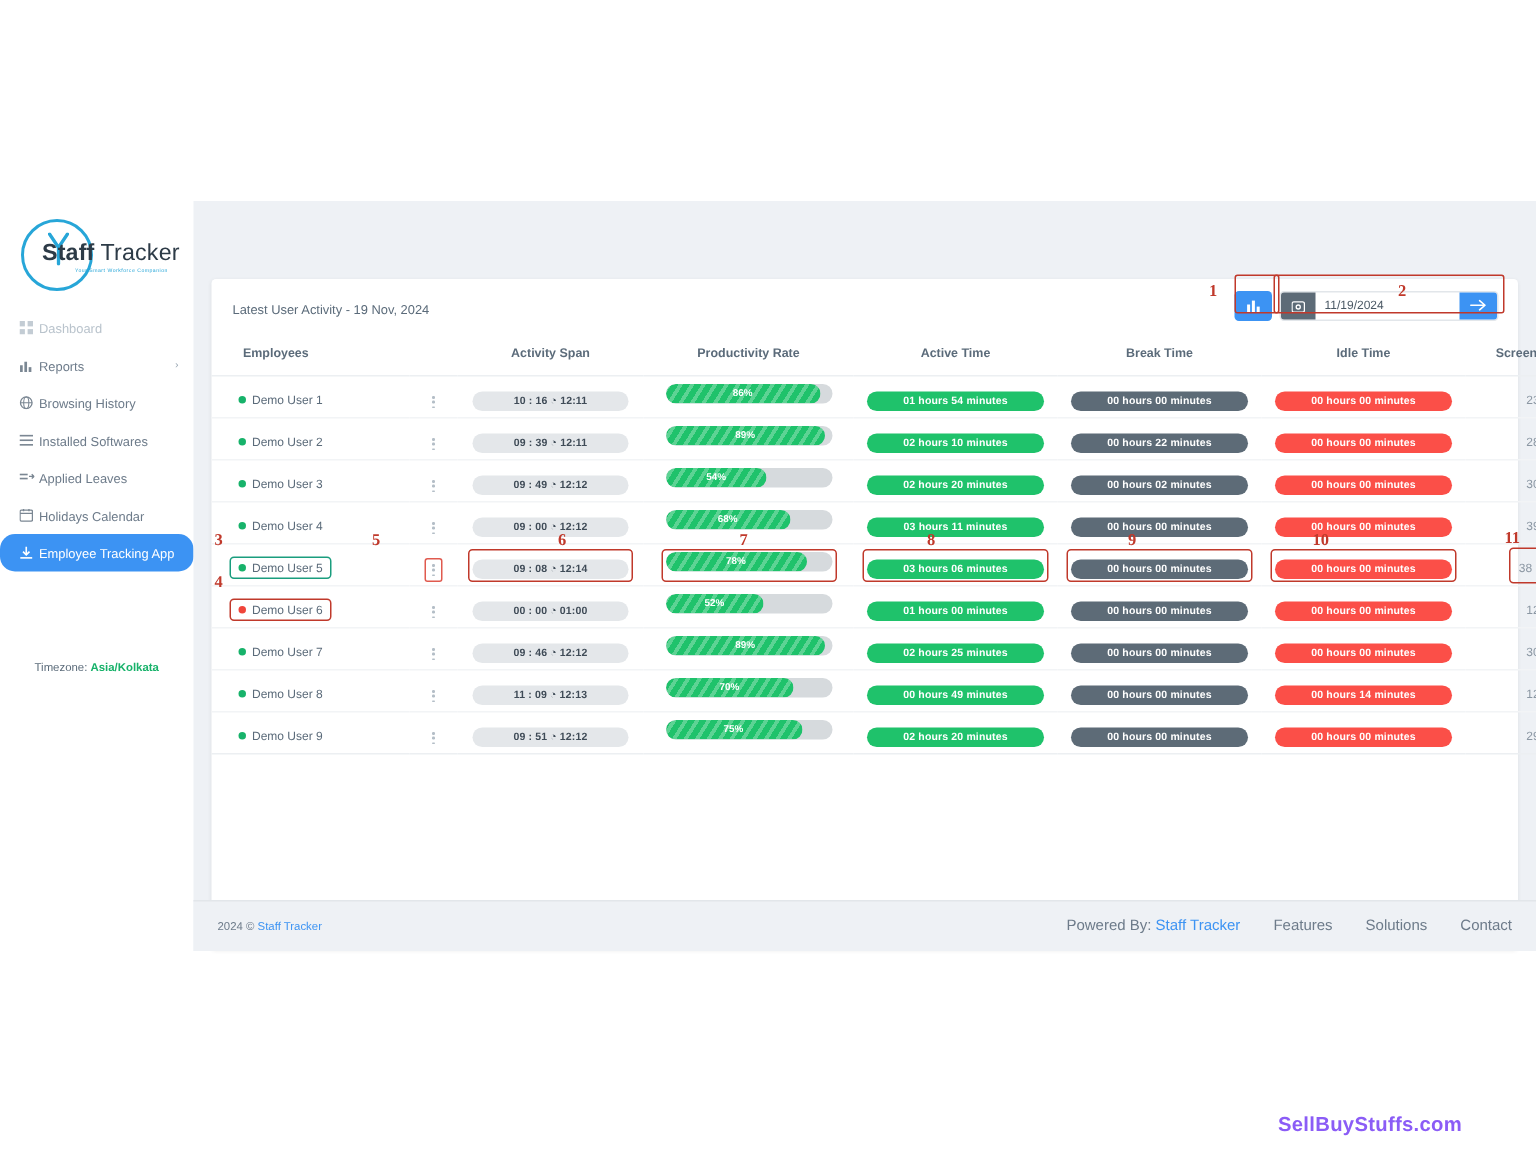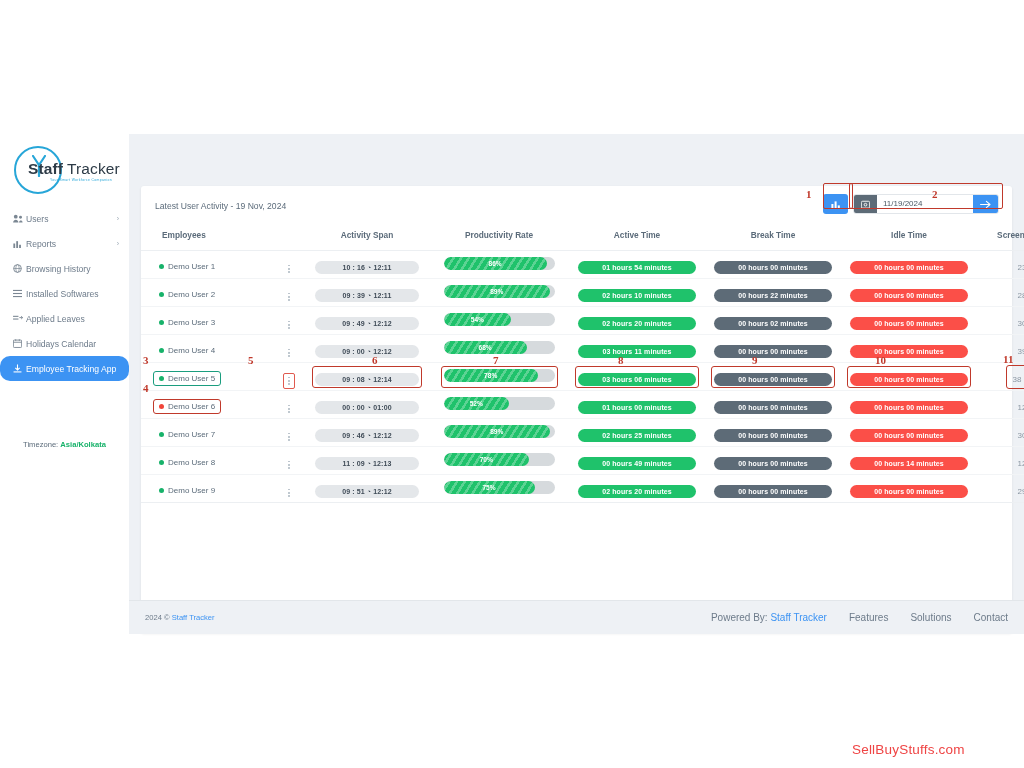--- a/index.html
+++ b/index.html
@@ -207,54 +207,53 @@
     padding: 0 16px;
   }
   .f-left { font-size: 7.6px; color: #6d7b8a; }
   .f-left a { color: #3c93f3; text-decoration: none; }
   .f-right { display: flex; align-items: center; gap: 22px; font-size: 10px; color: #6d7b8a; }
   .f-right a { color: #6d7b8a; text-decoration: none; }
   .f-right .pb a { color: #3c93f3; }
 
   .watermark {
     position: absolute; left: 852px; top: 742px;
-    font-size: 13.5px; color: #ef4444; letter-spacing: .2px;
+    font-size: 13.5px; color: #8b5cf6; letter-spacing: .2px; font-weight: bold;
   }
 </style>
 </head>
 <body>
 
 <div id="app">
 
   <div class="sidebar">
 
     <div class="logo-wrap">
       <div class="logo-circle"></div>
       <svg class="logo-y" viewBox="0 0 14 22">
         <path d="M1 1 L7 10 L13 1" stroke="#27a6d8" stroke-width="2.2" fill="none" stroke-linecap="round"></path>
         <path d="M7 10 L7 21" stroke="#27a6d8" stroke-width="2.2" fill="none" stroke-linecap="round"></path>
       </svg>
       <div class="logo-text"><span class="st-a">St</span><span class="st-a">aff</span><span class="st-tr"> Tracker</span></div>
       <div class="logo-tag">Your Smart Workforce Companion</div>
     </div>
 
     <div class="nav">
-
-      <div class="nav-item">
-        <span class="nav-ico">
-          <svg width="10" height="9" viewBox="0 0 11 10">
-              <circle cx="3" cy="3" r="2.1" fill="#7b8793"></circle>
-              <circle cx="8.3" cy="3.6" r="1.6" fill="#7b8793"></circle>
-              <path d="M0 9.5c.4-2.1 1.5-3 3-3s2.6.9 3 3z" fill="#7b8793"></path>
-              <path d="M6.6 9.5c.3-1.5 1.1-2.2 2-2.2 1 0 1.8.7 2 2.2z" fill="#7b8793"></path>
-            </svg>
-        </span>
-        <span class="nav-label">Users</span>
-        <span class="nav-caret">›</span>
-      </div>
+      <div class="nav-item dim">
+        <span class="nav-ico">
+          <svg width="9" height="9" viewBox="0 0 10 10">
+              <rect x="0" y="0" width="4" height="4" fill="#c3ccd4"></rect>
+              <rect x="6" y="0" width="4" height="4" fill="#c3ccd4"></rect>
+              <rect x="0" y="6" width="4" height="4" fill="#c3ccd4"></rect>
+              <rect x="6" y="6" width="4" height="4" fill="#c3ccd4"></rect>
+            </svg>
+        </span>
+        <span class="nav-label">Dashboard</span>
+      </div>
+
 
       <div class="nav-item">
         <span class="nav-ico">
           <svg width="9" height="9" viewBox="0 0 10 10">
               <rect x="0.4" y="5" width="2" height="5" fill="#7b8793"></rect>
               <rect x="3.6" y="2.4" width="2" height="7.6" fill="#7b8793"></rect>
               <rect x="6.8" y="6.4" width="2" height="3.6" fill="#7b8793"></rect>
             </svg>
         </span>
         <span class="nav-label">Reports</span>

